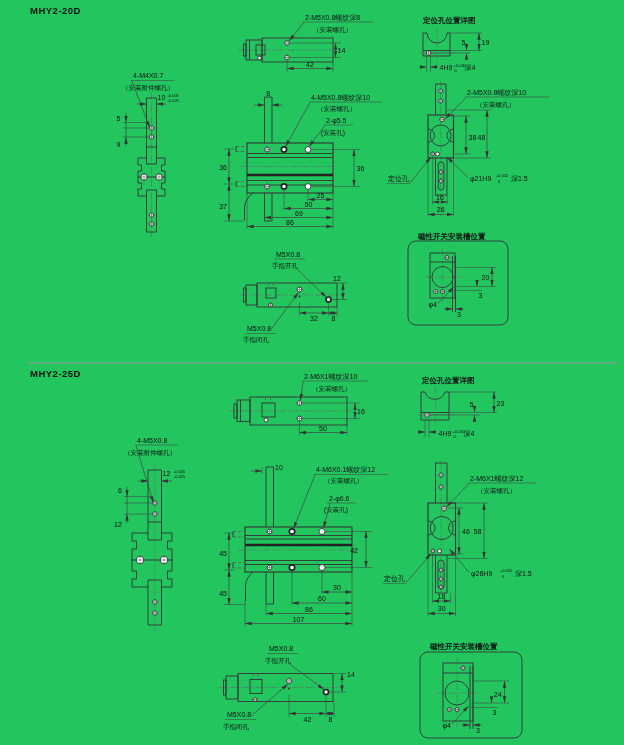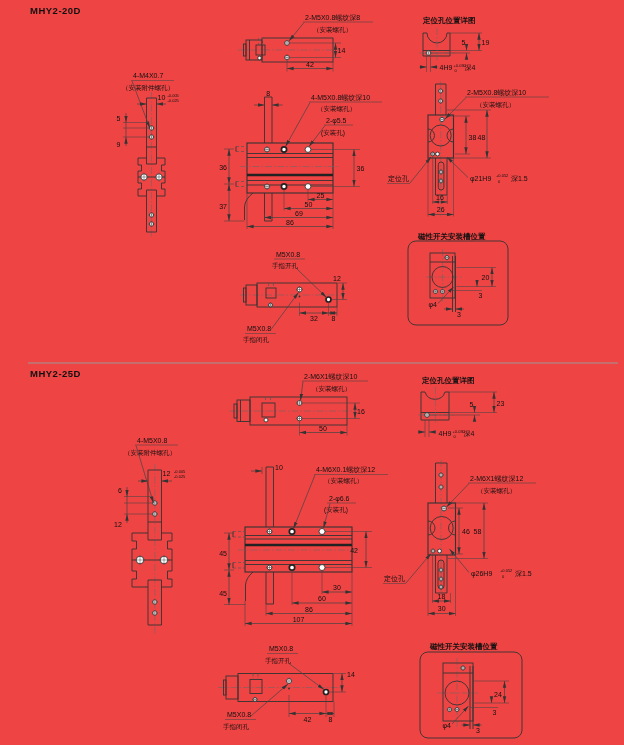--- a/index.html
+++ b/index.html
@@ -1,16 +1,16 @@
 <!DOCTYPE html>
 <html><head>
 <meta charset="utf-8">
 <style>
   html,body{margin:0;padding:0;background:#e8e8e8;}
-  .stage{width:624px;height:745px;background:#ef4444;position:relative;margin:0 auto;overflow:hidden;}
+  .stage{width:624px;height:745px;background:#22c55e;position:relative;margin:0 auto;overflow:hidden;}
   svg{display:block;}
   .o{stroke:#333;stroke-width:0.9;fill:none;}
   .o2{stroke:#333;stroke-width:1.1;fill:none;}
   .tb{stroke:#222;stroke-width:2.4;fill:none;}
   .cl{stroke:#666;stroke-width:0.55;fill:none;stroke-dasharray:7 2 1.5 2;}
   .hd{stroke:#555;stroke-width:0.7;fill:none;stroke-dasharray:3 2;}
   .ex{stroke:#444;stroke-width:0.55;fill:none;}
   .dl{stroke:#444;stroke-width:0.7;fill:none;}
   .ld{stroke:#444;stroke-width:0.7;fill:none;}
   .hole{stroke:#333;stroke-width:0.9;fill:#fff;}

